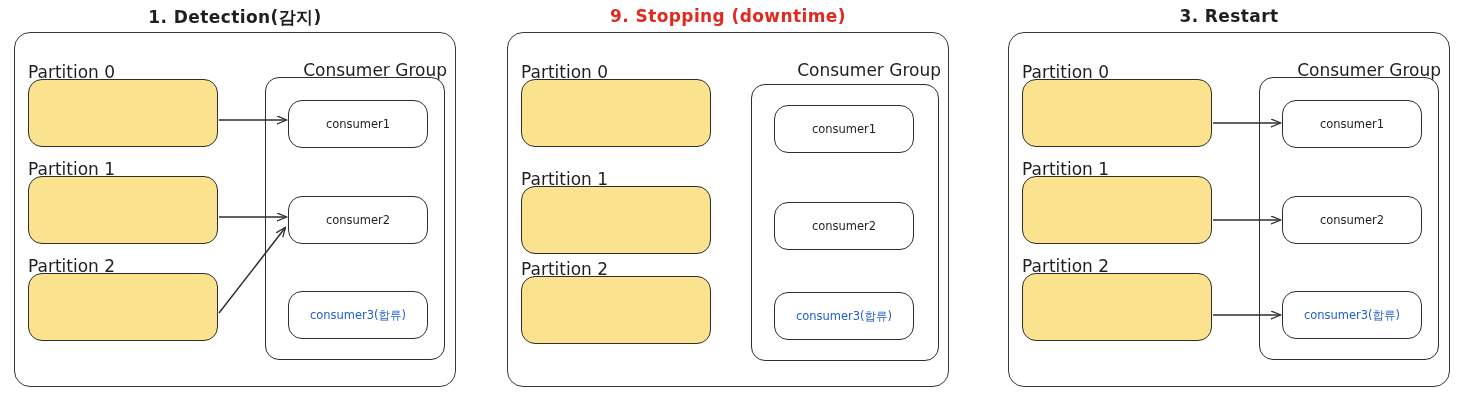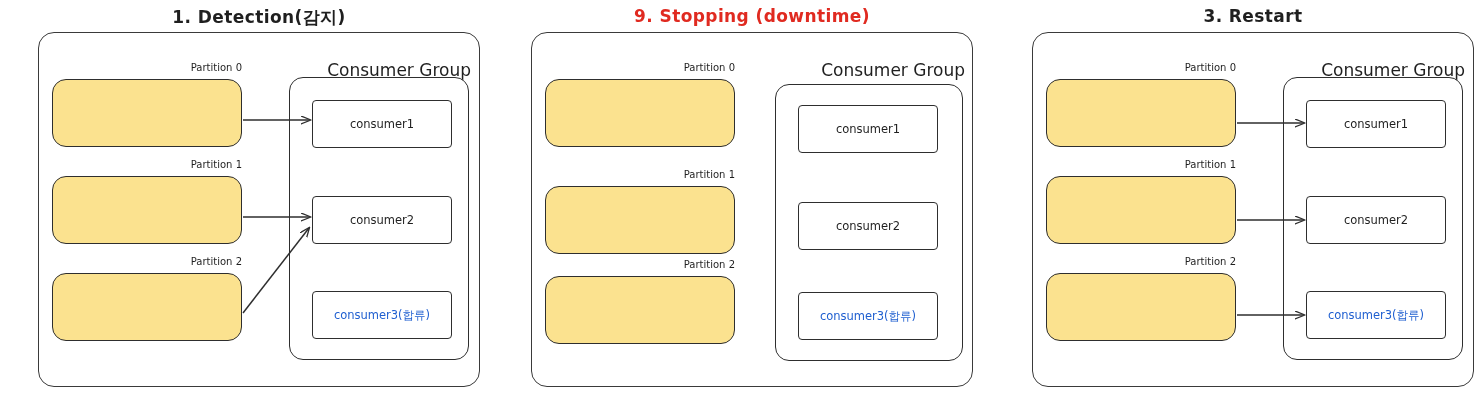--- a/index.html
+++ b/index.html
@@ -21,21 +21,20 @@
     height: 410px;
     background: #ffffff;
   }
 
   
   .panel {
     position: absolute;
     top: 0;
     width: 470px;
     height: 344px;
-    margin-left: 24px;
   }
   .panel-title {
     position: absolute;
     top: 6px;
     left: 0;
     width: 100%;
     text-align: center;
     font-size: 17px;
     font-weight: 700;
     letter-spacing: 0.4px;
@@ -63,22 +62,22 @@
     width: 190px;
     height: 68px;
     background: #FBE28F;
     border: 1.6px solid #2e2e2e;
     border-radius: 14px;
     box-sizing: border-box;
   }
   .partition-label {
     position: absolute;
     width: 190px;
-    text-align: right;
-    font-size: 10px;
+    text-align: left;
+    font-size: 17px;
     color: #1f1f1f;
     white-space: nowrap;
   }
 
   
   .cg-label {
     position: absolute;
     text-align: right;
     font-size: 17px;
     color: #1f1f1f;
@@ -87,21 +86,21 @@
   .cg-box {
     position: absolute;
     border: 1.5px solid #2e2e2e;
     border-radius: 14px;
     background: #ffffff;
     box-sizing: border-box;
   }
   .consumer {
     position: absolute;
     border: 1.4px solid #2e2e2e;
-    border-radius: 4px;
+    border-radius: 14px;
     background: #ffffff;
     box-sizing: border-box;
     display: flex;
     align-items: center;
     justify-content: center;
     font-size: 11.5px;
     color: #1f1f1f;
     white-space: nowrap;
   }
   .consumer.highlight {

